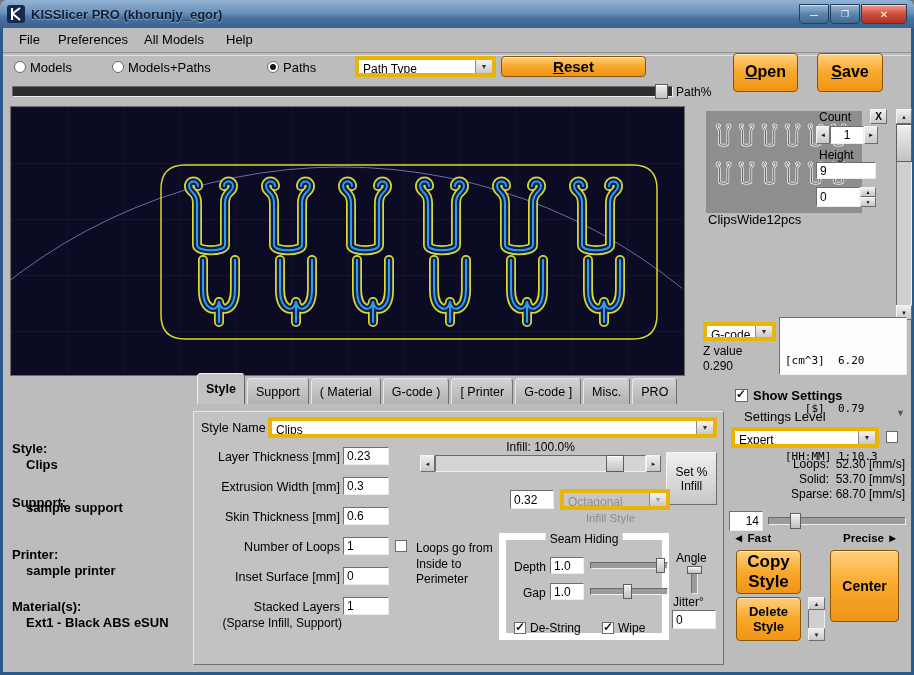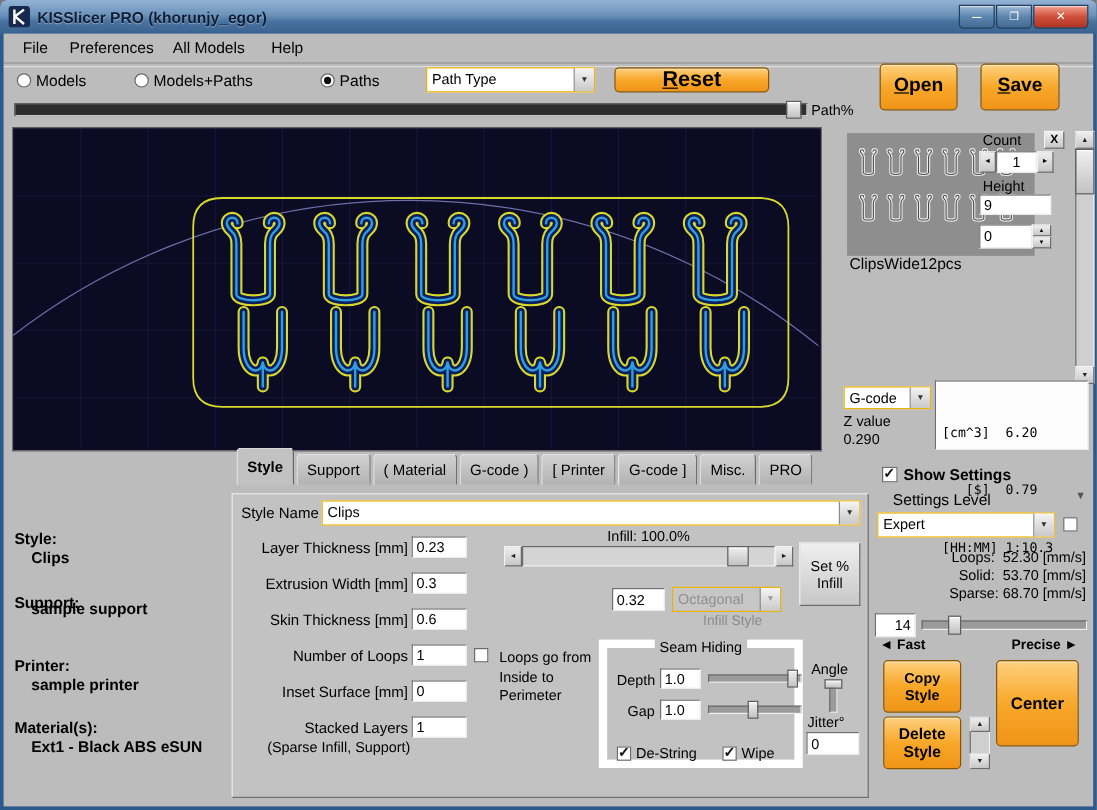--- a/index.html
+++ b/index.html
@@ -15,21 +15,21 @@
   .wbtn.closebtn{width:44px;background:linear-gradient(#f2a08e,#cf4f3b 50%,#b03323)}
   .g-min::after{content:"—";font-weight:bold;font-size:8px}
   .g-max::after{content:"❐";font-size:9px}
   .g-x::after{content:"✕";font-size:10px}
   .g-down::after{content:"▼"} .g-up::after{content:"▲"} .g-left::after{content:"◄"} .g-right::after{content:"►"}
   
   .mitem{position:absolute;top:30px;height:20px;line-height:20px;padding:0 6px;font-size:13px;cursor:default}
   #menusep{position:absolute;left:3px;right:3px;top:52px;height:2px;border-top:1px solid #939393;border-bottom:1px solid #dedede}
   
   .field{position:absolute;background:#fff;border:1px solid;border-color:#6f6f6f #ececec #ececec #6f6f6f;font:12px "Liberation Sans",sans-serif;padding:0 3px;box-sizing:border-box;outline:none}
-  .combo{position:absolute;display:flex;background:#fff;border:1px solid #eab308;box-sizing:border-box;cursor:pointer}
+  .combo{position:absolute;display:flex;background:#fff;border:4px solid #eab308;box-sizing:border-box;cursor:pointer}
   .combo .ctxt{flex:1;padding:2px 4px;overflow:hidden;white-space:nowrap;font-size:12px}
   .combo .cbtn{width:16px;display:flex;align-items:center;justify-content:center;background:linear-gradient(#f4f4f4,#c9c9c9);border-left:1px solid #8c8c8c;font-size:7px;color:#333}
   .combo.disabled{background:#c6c6c6;cursor:default}
   .combo.disabled .ctxt{color:#8f8f8f}
   .gbtn{position:absolute;display:flex;align-items:center;justify-content:center;text-align:center;background:linear-gradient(#efefef,#c7c7c7);border:1px solid;border-color:#f4f4f4 #6d6d6d #6d6d6d #f4f4f4;box-sizing:border-box;cursor:pointer;font-size:12px}
   .orange{position:absolute;background:linear-gradient(#ffd07e,#f8a82a 50%,#f09416);border:1px solid #8a5500;border-radius:4px;font-weight:bold;text-align:center;box-sizing:border-box;cursor:pointer;box-shadow:inset 0 1px 0 rgba(255,255,255,.55)}
   .flexc{display:flex;align-items:center;justify-content:center}
   .accel::first-letter{text-decoration:underline}
   .check{position:absolute;width:12px;height:12px;background:#fff;border:1px solid #6a6a6a;box-sizing:border-box;cursor:pointer}
   .check.on::after{content:"✓";position:absolute;left:0;top:-3px;font-size:12px;font-weight:bold;color:#111}
@@ -93,21 +93,21 @@
   <span class="lbl" style="left:128px;top:60px;font-size:13px">Models+Paths</span>
   <span class="radio on" style="left:267px;top:61px"></span>
   <span class="lbl" style="left:283px;top:60px;font-size:13px">Paths</span>
 
   <div class="combo" style="left:355px;top:56px;width:141px;height:21px">
     <span class="ctxt">Path Type</span>
     <span class="cbtn">
         <span class="g-down"></span>
       </span>
   </div>
-  <div class="orange accel" style="left:512px;top:56px;width:129px;height:21px;font-size:18px;line-height:19px">Reset</div>
+  <div class="orange accel" style="left:501px;top:56px;width:145px;height:21px;font-size:15px;line-height:19px">Reset</div>
   <div class="orange accel" style="left:733px;top:53px;width:65px;height:39px;font-size:16px;line-height:36px">Open</div>
   <div class="orange accel" style="left:817px;top:53px;width:66px;height:39px;font-size:16px;line-height:36px">Save</div>
 
   <div class="track dark" style="left:12px;top:86px;width:661px;height:11px"></div>
   <div class="thumb" style="left:655px;top:84px;width:13px;height:15px"></div>
   <span class="lbl" style="left:676px;top:85px">Path%</span>
 
   <div style="position:absolute;left:10px;top:106px;width:673px;height:268px;border:1px solid #6a6a6a;background:#0b0b24">
     <svg width="671" height="266">
       <defs>
@@ -297,21 +297,21 @@
       </div>
     <div class="track" style="left:15px;top:0;width:211px;height:17px;background:#d4d4d4"></div>
     <div class="thumb" style="left:186px;top:0;width:18px;height:17px"></div>
     <div class="sb-btn" style="left:226px;top:0;width:15px;height:17px">
         <span class="g-right"></span>
       </div>
   </div>
   <div class="gbtn flexc z5" style="left:666px;top:452px;width:51px;height:53px;padding:2px">Set % Infill</div>
 
   <input class="field z5" style="left: 510px; top: 490px; width: 44px; height: 19px;" value="0.32">
-  <div class="combo disabled z5" style="left:560px;top:489px;width:91px;height:21px">
+  <div class="combo disabled z5" style="left:560px;top:489px;width:110px;height:21px">
     <span class="ctxt">Octagonal</span>
     <span class="cbtn" style="color:#999">
         <span class="g-down"></span>
       </span>
   </div>
   <span class="lbl z5" style="left:560px;top:512px;width:101px;text-align:center;color:#8a8a8a;font-size:11.5px">Infill Style</span>
 
   <span class="lbl z5" style="left:416px;top:541px;width:82px;white-space:normal;font-size:12px;line-height:15.5px">Loops go from Inside to Perimeter</span>
 
   <div class="group" style="left:499px;top:533px;width:170px;height:107px">
@@ -348,21 +348,21 @@
   </div>
   <span class="check" style="left:886px;top:431px"></span>
   <span class="speedline" style="left:730px;top:457px">Loops:  52.30 [mm/s]</span>
   <span class="speedline" style="left:730px;top:472px">Solid:  53.70 [mm/s]</span>
   <span class="speedline" style="left:730px;top:487px">Sparse: 68.70 [mm/s]</span>
   <input class="field" style="left: 729px; top: 511px; width: 34px; height: 20px; text-align: right;" value="14">
   <div class="track" style="left:768px;top:517px;width:138px;height:8px"></div>
   <div class="thumb" style="left:790px;top:513px;width:11px;height:16px"></div>
   <span class="lbl" style="left:733px;top:532px;font-size:11.5px;font-weight:bold">◄ Fast</span>
   <span class="lbl" style="left:843px;top:532px;font-size:11.5px;font-weight:bold">Precise ►</span>
-  <div class="orange flexc" style="left:736px;top:550px;width:65px;height:44px;font-size:12px;padding:2px">Copy Style</div>
+  <div class="orange flexc" style="left:736px;top:550px;width:65px;height:44px;font-size:17px;padding:2px">Copy Style</div>
   <div class="orange flexc" style="left:736px;top:597px;width:65px;height:44px;font-size:13px;padding:2px">Delete Style</div>
   <div class="orange flexc" style="left:830px;top:550px;width:69px;height:72px;font-size:14px">Center</div>
   <div class="track" style="left:808px;top:597px;width:17px;height:44px;background:#cfcfcf"></div>
   <div class="sb-btn" style="left:808px;top:597px;width:17px;height:13px">
       <span class="g-up"></span>
     </div>
   <div class="sb-btn" style="left:808px;top:628px;width:17px;height:13px">
       <span class="g-down"></span>
     </div>
 </div>

